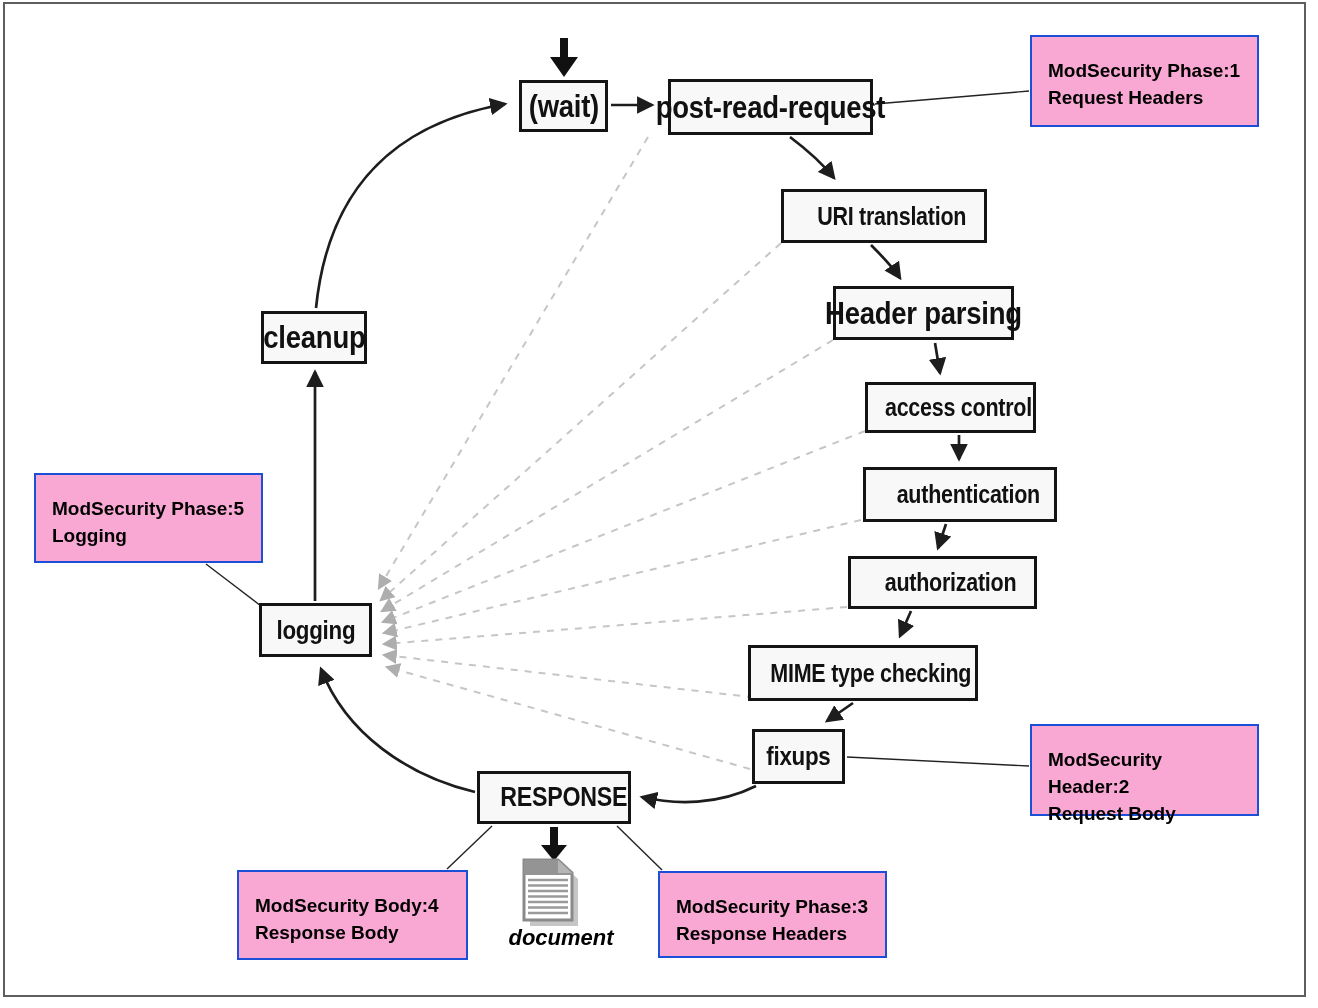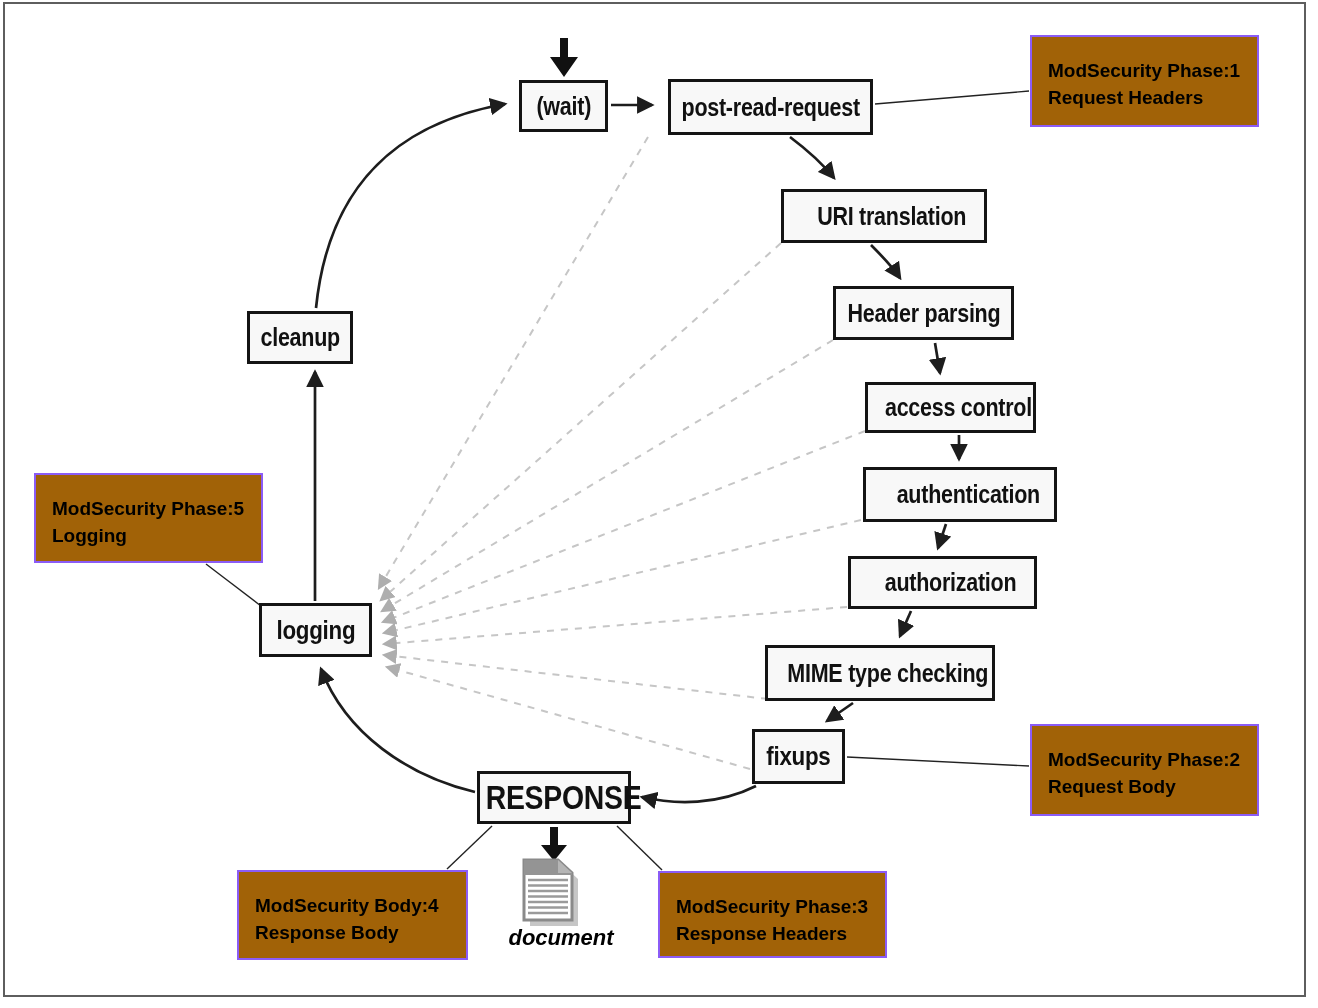--- a/index.html
+++ b/index.html
@@ -9,29 +9,29 @@
   }
   .frame {
     position:absolute; left:3px; top:2px; width:1303px; height:995px;
     border:2px solid #5e5e5e; background:#ffffff; box-sizing:border-box;
   }
   .wires { position:absolute; left:0; top:0; width:1318px; height:1008px; }
   .node {
     position:absolute; box-sizing:border-box;
     border:3px solid #141414; background:#f8f8f8;
     display:flex; align-items:center; justify-content:center;
-    font-weight:bold; color:#111; font-size:25px;
+    font-weight:bold; color:#111; font-size:32px;
   }
   .node > span { transform:scaleX(0.86); white-space:nowrap; letter-spacing:-0.3px; }
   .fs25 { font-size:25px;padding-left:16px; }
   .fs26 { font-size:26px; }
-  .fs27 { font-size:33px; letter-spacing:0.5px;padding-left:19px; }
+  .fs27 { font-size:27px; letter-spacing:0.5px;padding-left:19px; }
   .ann {
     position:absolute; box-sizing:border-box;
-    border:2px solid #8b5cf6; background:#a16207;
+    border:2px solid #1d4ed8; background:#f9a8d4;
     font-weight:bold; font-size:19px; line-height:27px;
     padding:20px 15px 0 16px; text-align:left;
   }
   .ann.right { text-align:left; }
   .doc-icon { position:absolute; left:521px; top:858px; }
   .doc-label {
     position:absolute; left:496px; top:925px; width:130px; text-align:center;
     font-weight:bold; font-style:italic; font-size:22px; color:#000;
   }
 </style>
@@ -102,42 +102,42 @@
   </div>
 <div class="node fs25" style="left:865px;top:382px;width:171px;height:51px">
     <span>access control</span>
   </div>
 <div class="node fs25" style="left:863px;top:467px;width:194px;height:55px">
     <span>authentication</span>
   </div>
 <div class="node fs25" style="left:848px;top:556px;width:189px;height:53px">
     <span>authorization</span>
   </div>
-<div class="node fs25" style="left:765px;top:645px;width:230px;height:56px">
+<div class="node fs25" style="left:748px;top:645px;width:230px;height:56px">
     <span>MIME type checking</span>
   </div>
 <div class="node fs26" style="left:752px;top:729px;width:93px;height:55px">
     <span>fixups</span>
   </div>
 <div class="node fs27" style="left:477px;top:771px;width:154px;height:53px">
     <span>RESPONSE</span>
   </div>
 <div class="node fs26" style="left:259px;top:603px;width:113px;height:54px">
     <span>logging</span>
   </div>
-<div class="node" style="left:247px;top:311px;width:106px;height:53px">
+<div class="node" style="left:261px;top:311px;width:106px;height:53px">
     <span>cleanup</span>
   </div>
 
 <div class="ann" style="left:1030px;top:35px;width:229px;height:92px">
   <div>ModSecurity Phase:1</div>
   <div>Request Headers</div>
 </div>
 <div class="ann" style="left:1030px;top:724px;width:229px;height:92px">
-  <div>ModSecurity Phase:2</div>
+  <div>ModSecurity Header:2</div>
   <div>Request Body</div>
 </div>
 <div class="ann" style="left:658px;top:871px;width:229px;height:87px">
   <div>ModSecurity Phase:3</div>
   <div>Response Headers</div>
 </div>
 <div class="ann right" style="left:237px;top:870px;width:231px;height:90px">
   <div>ModSecurity Body:4</div>
   <div>Response Body</div>
 </div>

